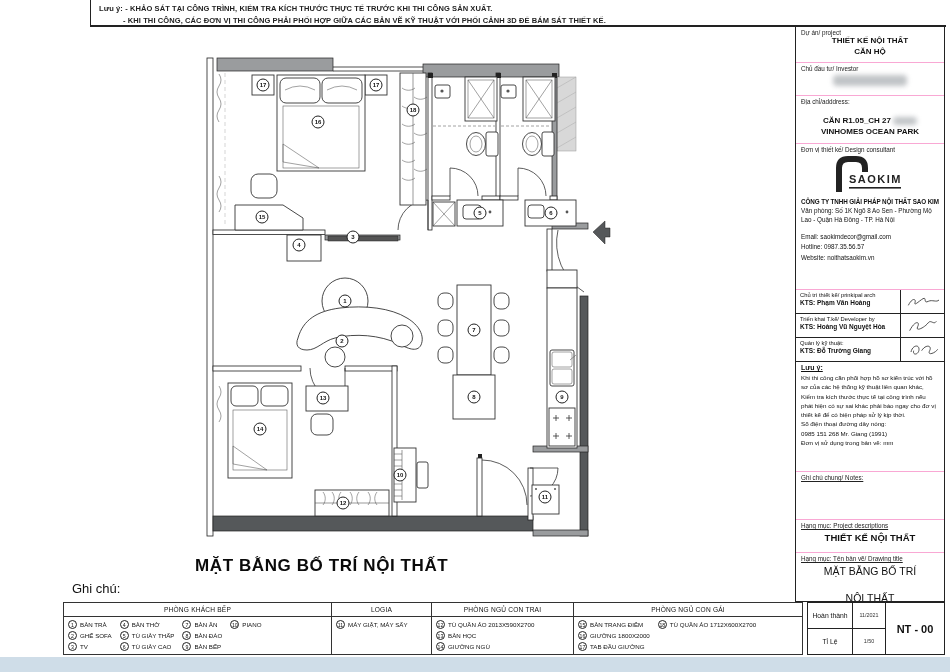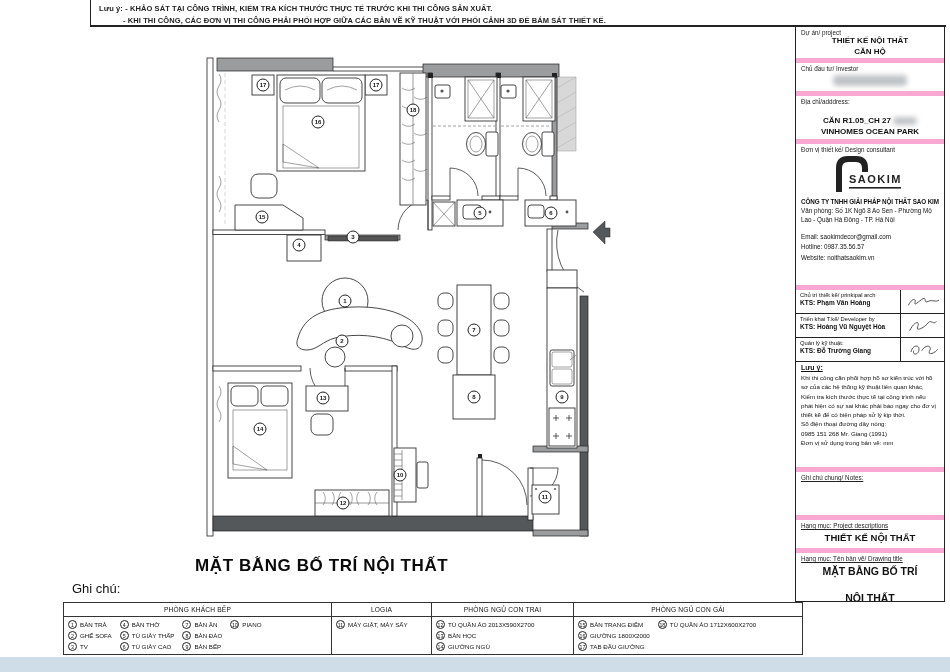--- a/index.html
+++ b/index.html
@@ -24,38 +24,38 @@
   .lg-item{display:flex;align-items:center;gap:3px;font-size:6.2px;white-space:nowrap}
   .lg-num{width:9px;height:9px;border:1px solid #222;border-radius:50%;font-size:5.2px;display:flex;align-items:center;justify-content:center;flex:none}
   
   .sheetno{position:absolute;left:807px;top:602px;width:138px;height:53px;border:1px solid #222;display:grid;grid-template-columns:45px 33px 1fr;grid-template-rows:1fr 1fr;background:#fff}
   .sheetno div{border-right:1px solid #222;border-bottom:1px solid #222;display:flex;align-items:center;justify-content:center;font-size:6.8px}
   .sheetno .val{font-size:5.4px;color:#333}
   .sheetno .no{grid-column:3;grid-row:1/3;border:none;font-size:11px;font-weight:bold}
   .sheetno div:nth-child(3),.sheetno div:nth-child(4){border-bottom:none}
   
   .tb{position:absolute;left:795px;top:27px;width:150px;height:575px;border:1px solid #222;border-top:none;display:flex;flex-direction:column;background:#fff}
-  .tb-sec{border-bottom:5px solid #f9a8d4;padding:2px 5px;position:relative;overflow:hidden}
+  .tb-sec{border-bottom:1px solid #f9a8d4;padding:2px 5px;position:relative;overflow:hidden}
   .tb-label{font-size:6.3px;color:#222}
   .tb-c{text-align:center}
   .b8{font-size:8px;font-weight:bold;line-height:1.35}
   .blur{background:#8e9499;filter:blur(2.5px);opacity:.55;border-radius:4px}
   .inv-blur{width:74px;height:11px;margin:3px auto 1px}
   .addr-blur{display:inline-block;width:24px;height:8px;vertical-align:middle;margin-left:2px}
   .company{font-size:6.3px;font-weight:bold;margin-top:2px;letter-spacing:-.1px}
   .tb-small{font-size:6.3px;line-height:1.45;margin-top:1px}
   .arch-row{display:flex;border-bottom:1px solid #222;height:24px}
   .arch-info{flex:1;padding:2px 4px}
   .arch-label{font-size:5.8px}
   .arch-name{font-size:6.5px;font-weight:bold;margin-top:1px}
   .arch-sig{width:44px;border-left:1px solid #222;display:flex;align-items:center;justify-content:center}
   .luuy-title{font-size:7px;font-weight:bold;text-decoration:underline;margin-bottom:2px}
   .luuy-body{font-size:6.2px;line-height:1.5;text-align:left}
   .underl{text-decoration:underline}
-  .dtitle{font-size:10.5px;font-weight:bold;line-height:1.4;margin-top:2px}
+  .dtitle{font-size:10.5px;font-weight:normal;line-height:1.4;margin-top:2px}
   .desc-val{font-size:9.5px;font-weight:bold;margin-top:3px}
   
   .co{fill:#fff;stroke:#222;stroke-width:1}
   .cot{font-size:6px;font-weight:bold;text-anchor:middle;fill:#111;font-family:"Liberation Sans",sans-serif}
   .wall{fill:#9a9c9e;stroke:#222;stroke-width:.7}
   .wallD{fill:#55585a;stroke:#222;stroke-width:.7}
   .wallW{fill:#fff;stroke:#222;stroke-width:.8}
   .fur{fill:#fff;stroke:#333;stroke-width:.9}
   .thin{fill:none;stroke:#555;stroke-width:.55}
   .arc{fill:none;stroke:#333;stroke-width:.8}
@@ -386,20 +386,27 @@
           <div class="lg-col">
             <div class="lg-item">
               <span class="lg-num">18</span>
               <span>TỦ QUẦN ÁO 1712X600X2700</span>
             </div>
           </div>
         </div>
       </div>
     </div>
 
+  <div class="sheetno">
+    <div>Hoàn thành</div>
+    <div class="val">11/2021</div>
+    <div>Tỉ Lệ</div>
+    <div class="val">1/50</div>
+    <div class="no">NT - 00</div>
+  </div>
 
   <aside class="tb">
     <div class="tb-sec" style="height:36px">
       <div class="tb-label">Dự án/ project</div>
       <div class="tb-c b8">THIẾT KẾ NỘI THẤT</div>
       <div class="tb-c b8">CĂN HỘ</div>
     </div>
     <div class="tb-sec" style="height:33px">
       <div class="tb-label">Chủ đầu tư/ Investor</div>
       <div class="blur inv-blur"></div>

